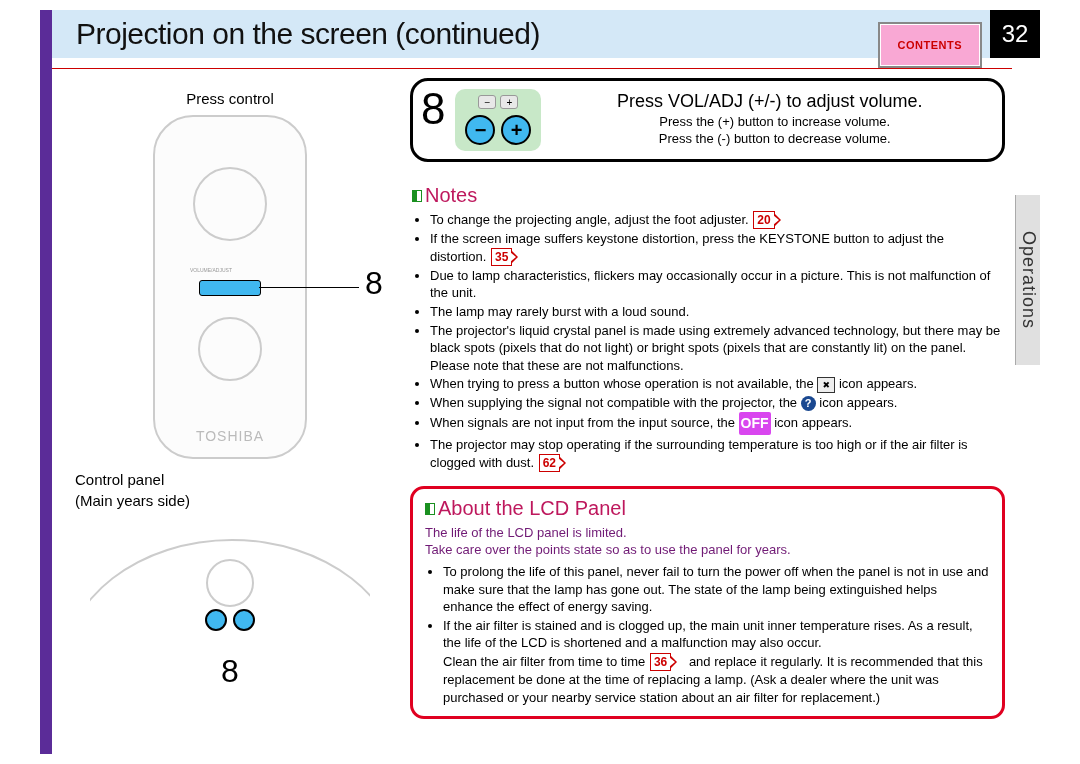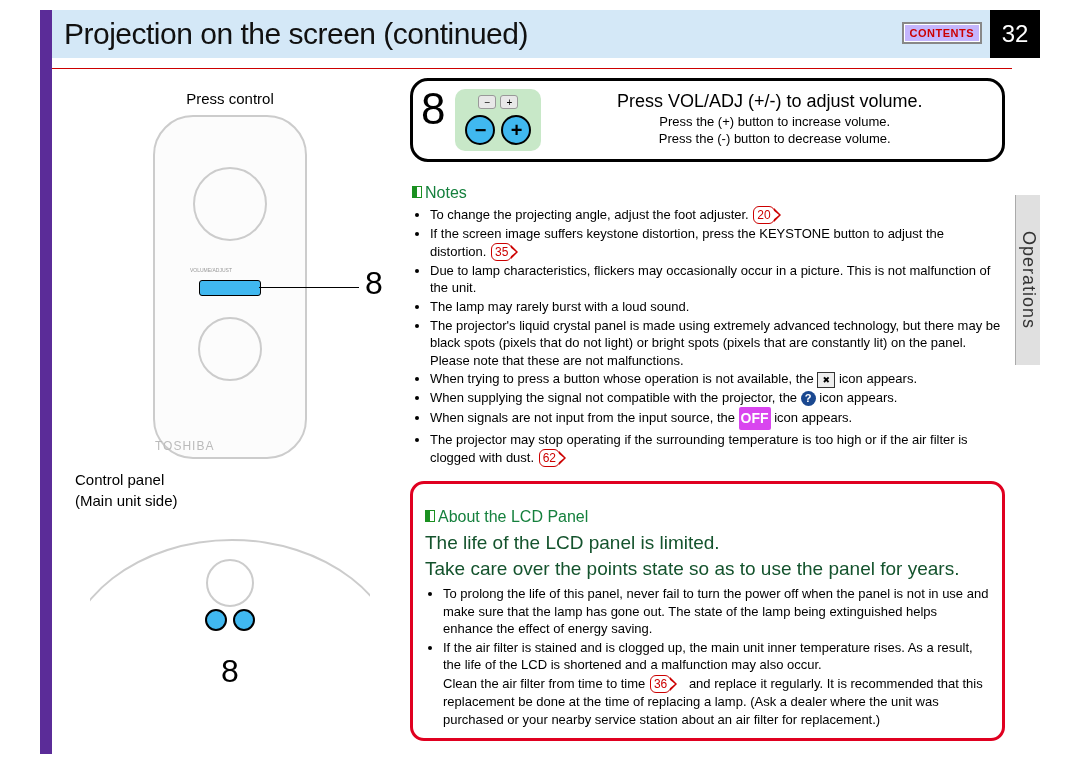--- a/index.html
+++ b/index.html
@@ -35,21 +35,21 @@
     top: 10px;
     right: 0;
     height: 48px;
     background: #d4e8f7;
     display: flex;
     align-items: center;
   }
   .header-title {
     font-size: 30px;
     color: #111;
-    padding-left: 12px;
+    padding-left: 24px;
     font-weight: 400;
     letter-spacing: -0.5px;
   }
   .page-num-box {
     position: absolute;
     right: 0;
     top: 10px;
     width: 50px;
     height: 48px;
     background: #000;
@@ -57,22 +57,22 @@
     font-size: 24px;
     display: flex;
     align-items: center;
     justify-content: center;
   }
   .contents-btn {
     position: absolute;
     right: 58px;
     top: 22px;
     border: 2px solid #888;
-    background: #c4b5fd;
-    padding: 2px;
+    background: #f9a8d4;
+    padding: 14px;
     box-shadow: inset 0 0 0 1px #fff;
   }
   .contents-btn span {
     display: block;
     color: #c00;
     font-size: 11px;
     font-weight: bold;
     padding: 1px 4px;
     letter-spacing: 0.5px;
   }
@@ -137,24 +137,24 @@
     top: 200px;
     left: 50%;
     transform: translateX(-50%);
     width: 60px;
     height: 60px;
     border: 2px solid #ccc;
     border-radius: 50%;
   }
   .remote-fig .brand {
     position: absolute;
-    bottom: 4px;
+    bottom: 13px;
     width: 100%;
-    text-align: left;
-    font-size: 12px;
+    text-align: center;
+    font-size: 14px;
     color: #bbb;
     letter-spacing: 1px;
   }
   .vol-marker {
     position: absolute;
     left: 44px;
     top: 163px;
     width: 60px;
     height: 14px;
     background: #40b8f0;
@@ -307,22 +307,22 @@
   .step-sub {
     font-size: 13px;
     line-height: 1.3;
     padding-left: 10px;
   }
   .notes-section {
     margin-top: 22px;
     padding: 0 2px;
   }
   .sec-heading {
-    color: #15803d;
-    font-size: 16px;
+    color: #be185d;
+    font-size: 20px;
     margin-bottom: 4px;
   }
   .sec-heading .bullet-box {
     display: inline-block;
     width: 8px;
     height: 10px;
     border: 1px solid #1a9020;
     background: linear-gradient(90deg, #1a9020 50%, transparent 50%);
     vertical-align: baseline;
     margin-right: 3px;
@@ -335,23 +335,24 @@
   }
   ul.notes li {
     margin-bottom: 1px;
   }
   .ref {
     display: inline-block;
     border: 1px solid #c00;
     color: #c00;
     font-size: 12px;
     padding: 0 3px;
-    border-radius: 6px;
+    border-radius: 0;
     position: relative;
     margin: 0 1px;
+    font-weight: bold;
   }
   .ref::after {
     content: "";
     position: absolute;
     right: -7px;
     top: 50%;
     transform: translateY(-50%);
     border-left: 7px solid #c00;
     border-top: 7px solid transparent;
     border-bottom: 7px solid transparent;
@@ -398,25 +399,25 @@
     font-size: 14px;
     font-weight: bold;
     padding: 2px 2px;
     vertical-align: middle;
     border-radius: 2px;
   }
   .lcd-box {
     border: 3px solid #e00020;
     border-radius: 14px;
     margin-top: 14px;
-    padding: 24px 12px 10px;
+    padding: 8px 12px 10px;
   }
   .lcd-red {
-    color: #14532d;
-    font-size: 19px;
+    color: #701a75;
+    font-size: 13px;
     line-height: 1.35;
   }
   ul.lcd {
     margin: 4px 0 0;
     padding-left: 18px;
     font-size: 13px;
     line-height: 1.35;
   }
   ul.lcd li {
     margin-bottom: 1px;
@@ -452,21 +453,21 @@
       <div class="dpad"></div>
       <div class="vol-label">VOLUME/ADJUST</div>
       <div class="vol-marker"></div>
       <div class="callout-line"></div>
       <div class="callout-8-a">8</div>
       <div class="brand">TOSHIBA</div>
     </div>
 
     <div class="cp-label">
       <span>Control panel</span><br>
-      <span>(Main unit side)</span>
+      <span>(Main years side)</span>
     </div>
     <div class="cp-fig">
       <div class="cp-arc"></div>
       <div class="cp-dpad"></div>
       <div class="cp-vol">
         <span></span>
           <span></span>
       </div>
     </div>
     <div class="callout-8-b">8</div>

